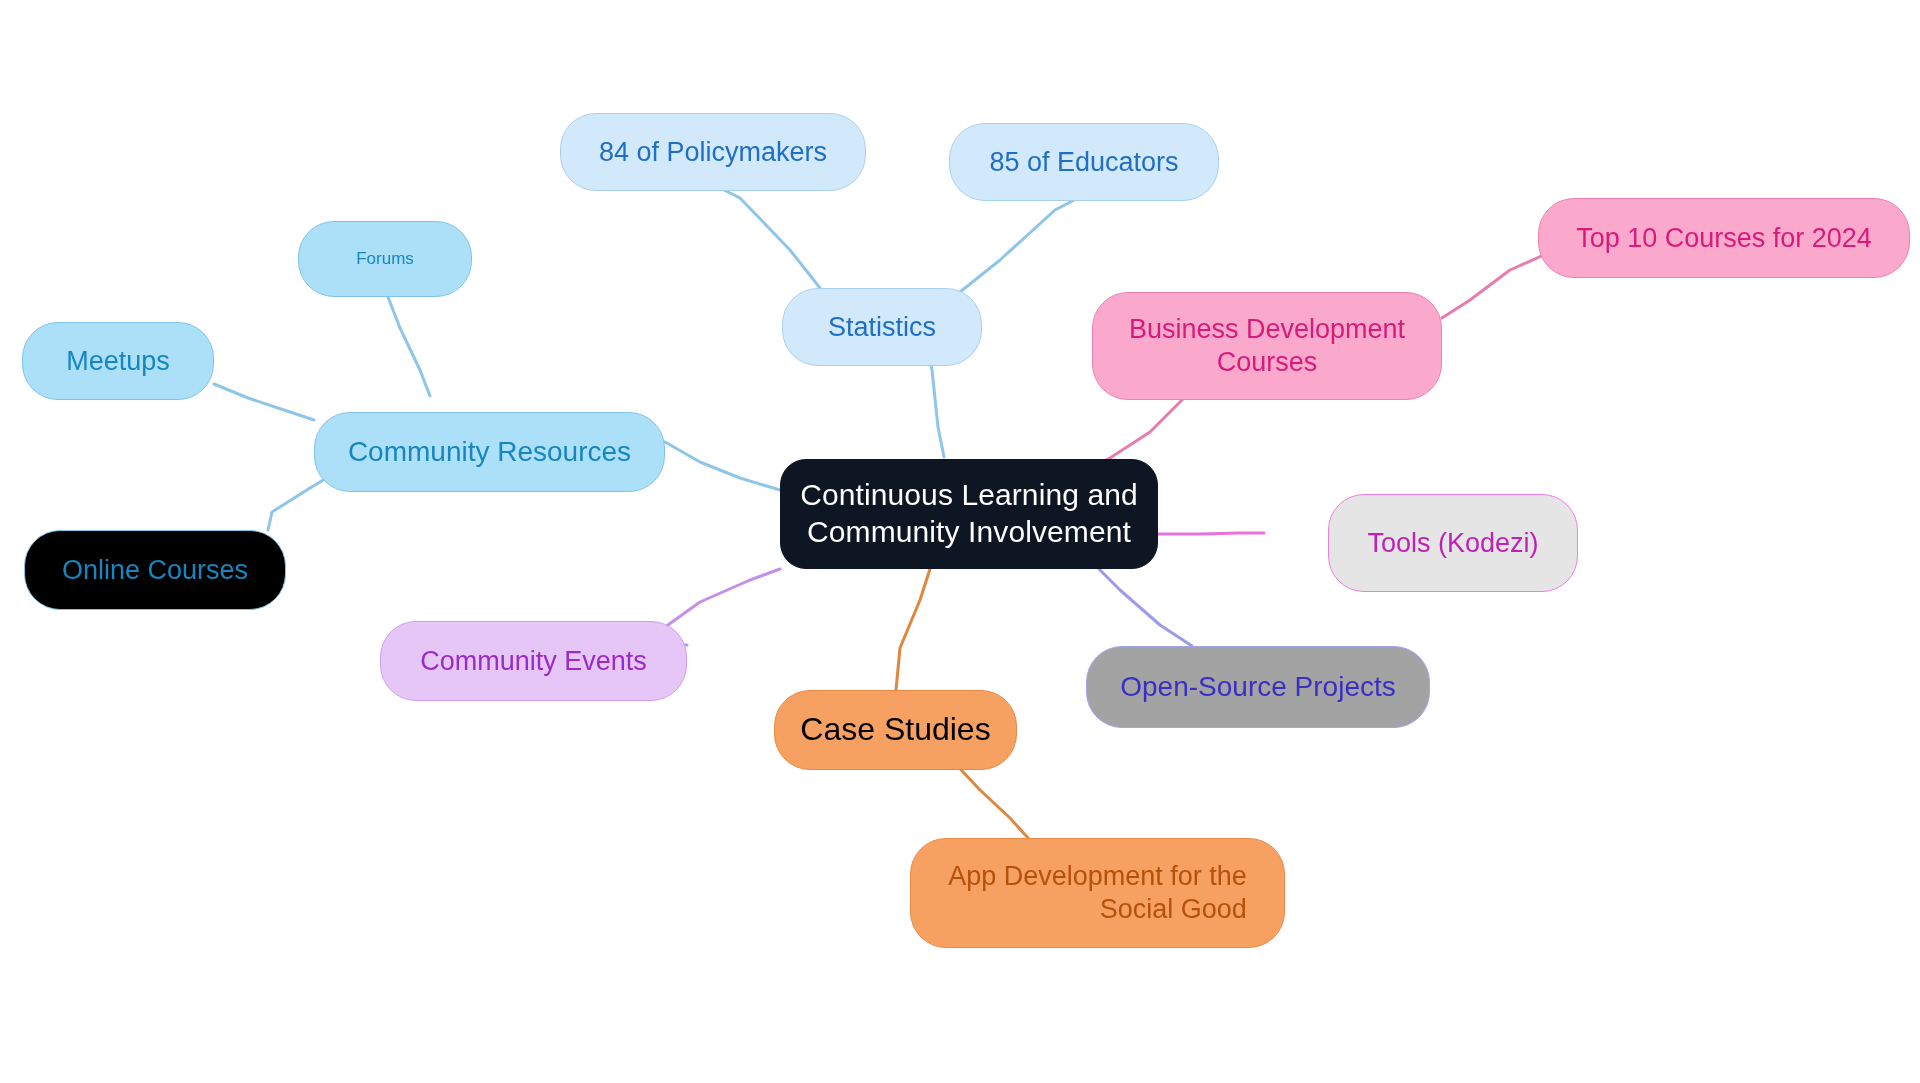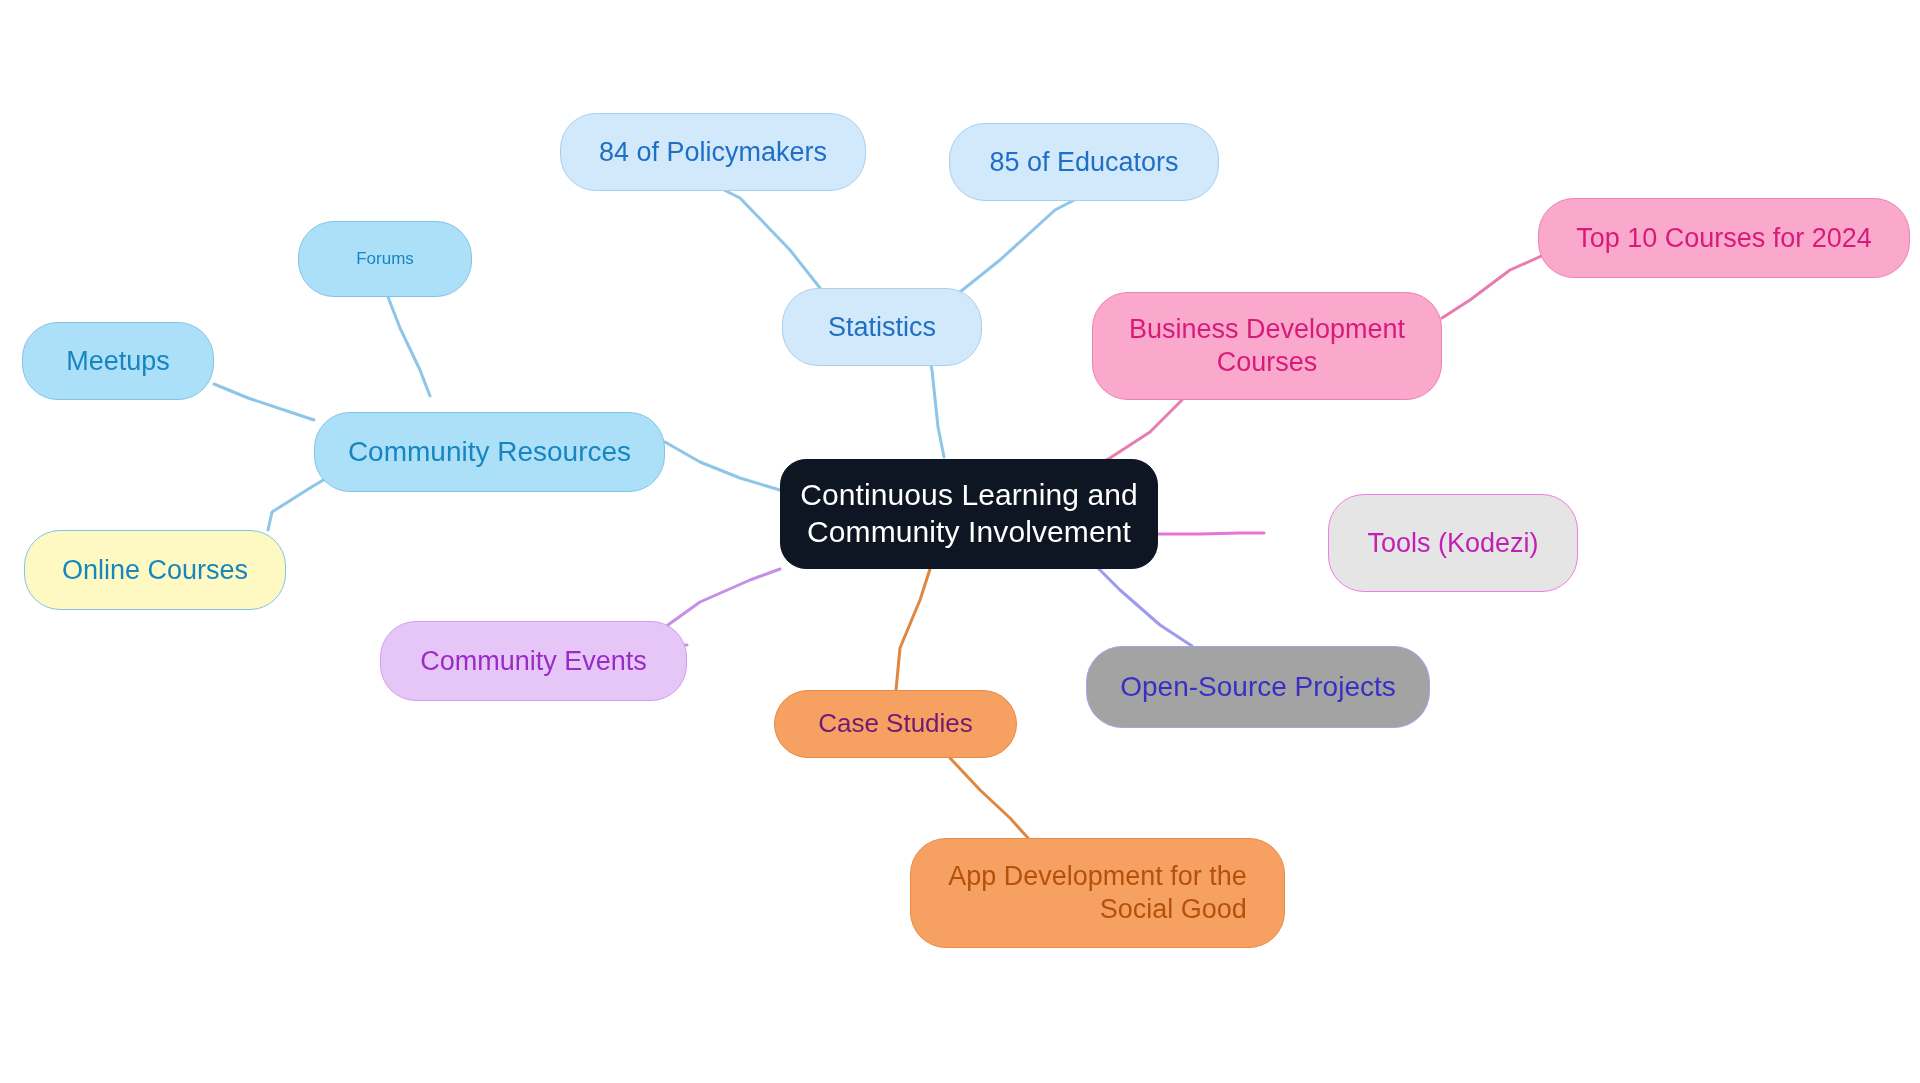--- a/index.html
+++ b/index.html
@@ -65,24 +65,24 @@
     </svg>
   <div id="node-layer">
       <div class="node node-root" style="left: 780px; top: 459px; width: 378px; height: 110px; background: rgb(15, 22, 35); color: rgb(255, 255, 255); border-color: rgb(15, 22, 35); font-size: 30px;"><span class="node-label">Continuous Learning and
 Community Involvement</span></div>
       <div class="node" style="left: 782px; top: 288px; width: 200px; height: 78px; background: rgb(210, 232, 251); color: rgb(31, 111, 196); border-color: rgb(169, 207, 238); font-size: 27px;"><span class="node-label">Statistics</span></div>
       <div class="node" style="left: 560px; top: 113px; width: 306px; height: 78px; background: rgb(210, 232, 251); color: rgb(31, 111, 196); border-color: rgb(169, 207, 238); font-size: 27px;"><span class="node-label">84 of Policymakers</span></div>
       <div class="node" style="left: 949px; top: 123px; width: 270px; height: 78px; background: rgb(210, 232, 251); color: rgb(31, 111, 196); border-color: rgb(169, 207, 238); font-size: 27px;"><span class="node-label">85 of Educators</span></div>
       <div class="node" style="left: 314px; top: 396px; width: 351px; height: 80px; background: rgb(172, 224, 249); color: rgb(23, 134, 192); border-color: rgb(127, 196, 232); font-size: 28px; margin-top: 16px;"><span class="node-label">Community Resources</span></div>
       <div class="node" style="left: 298px; top: 221px; width: 174px; height: 76px; background: rgb(172, 224, 249); color: rgb(23, 134, 192); border-color: rgb(127, 196, 232); font-size: 17px;"><span class="node-label">Forums</span></div>
       <div class="node" style="left: 22px; top: 322px; width: 192px; height: 78px; background: rgb(172, 224, 249); color: rgb(23, 134, 192); border-color: rgb(127, 196, 232); font-size: 27px;"><span class="node-label">Meetups</span></div>
-      <div class="node" style="left: 24px; top: 530px; width: 262px; height: 80px; background: #fef9c3; color: rgb(23, 134, 192); border-color: rgb(127, 196, 232); font-size: 27px;"><span class="node-label">Online Courses</span></div>
+      <div class="node" style="left: 24px; top: 530px; width: 262px; height: 80px; background: #000000; color: rgb(23, 134, 192); border-color: rgb(127, 196, 232); font-size: 27px;"><span class="node-label">Online Courses</span></div>
       <div class="node" style="left: 1092px; top: 292px; width: 350px; height: 108px; background: rgb(251, 168, 205); color: rgb(216, 27, 122); border-color: rgb(239, 127, 180); font-size: 27px;"><span class="node-label">Business Development
 Courses</span></div>
       <div class="node" style="left: 1538px; top: 198px; width: 372px; height: 80px; background: rgb(251, 168, 205); color: rgb(216, 27, 122); border-color: rgb(239, 127, 180); font-size: 27px;"><span class="node-label">Top 10 Courses for 2024</span></div>
       <div class="node" style="left: 1328px; top: 494px; width: 250px; height: 98px; background: #e5e5e5; color: rgb(194, 31, 181); border-color: rgb(239, 125, 228); font-size: 27px;"><span class="node-label">Tools (Kodezi)</span></div>
       <div class="node" style="left: 1086px; top: 646px; width: 344px; height: 82px; background: #a3a3a3; color: rgb(58, 47, 196); border-color: rgb(165, 162, 239); font-size: 28px;"><span class="node-label">Open-Source Projects</span></div>
       <div class="node" style="left: 380px; top: 621px; width: 307px; height: 80px; background: rgb(230, 198, 247); color: rgb(155, 43, 201); border-color: rgb(207, 158, 238); font-size: 27px;"><span class="node-label">Community Events</span></div>
-      <div class="node" style="left: 774px; top: 690px; width: 243px; height: 68px; background: rgb(246, 161, 98); color: #701a75; border-color: rgb(232, 138, 69); font-size: 26px;"><span class="node-label">Case Studies</span></div>
+      <div class="node" style="left: 774px; top: 690px; width: 243px; height: 80px; background: rgb(246, 161, 98); color: #000000; border-color: rgb(232, 138, 69); font-size: 32px;"><span class="node-label">Case Studies</span></div>
       <div class="node" style="left: 910px; top: 838px; width: 375px; height: 110px; background: rgb(246, 161, 98); color: rgb(180, 82, 12); border-color: rgb(232, 138, 69); font-size: 27px; text-align: right;"><span class="node-label">App Development for the
 Social Good</span></div>
     </div>
 </div>
 
 </body></html>

